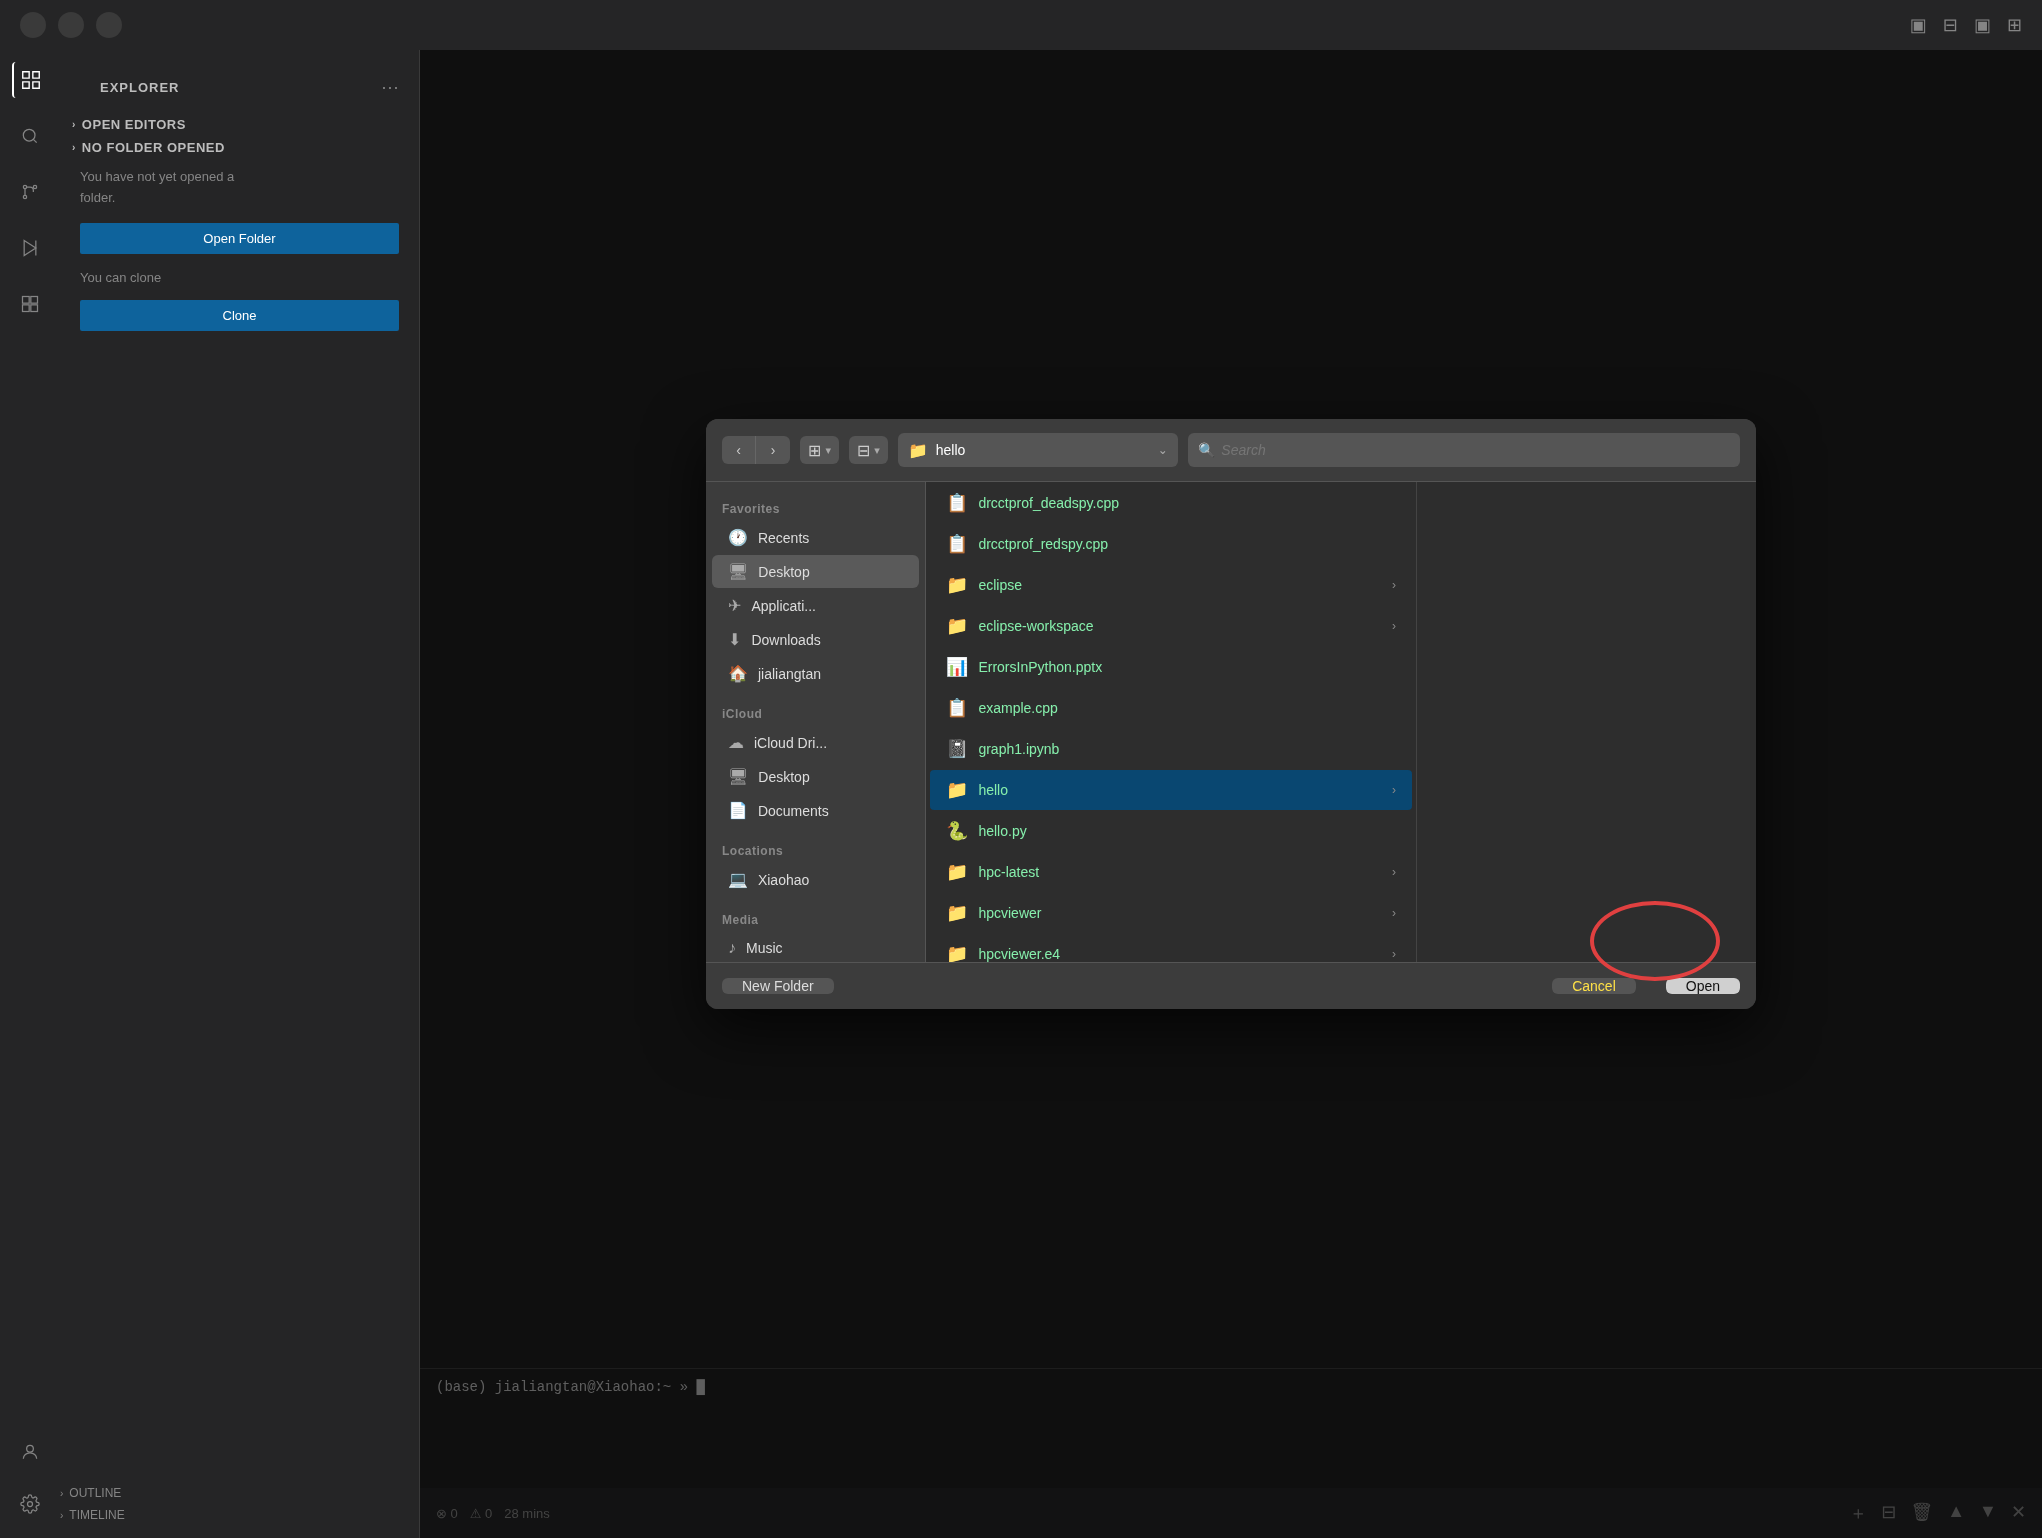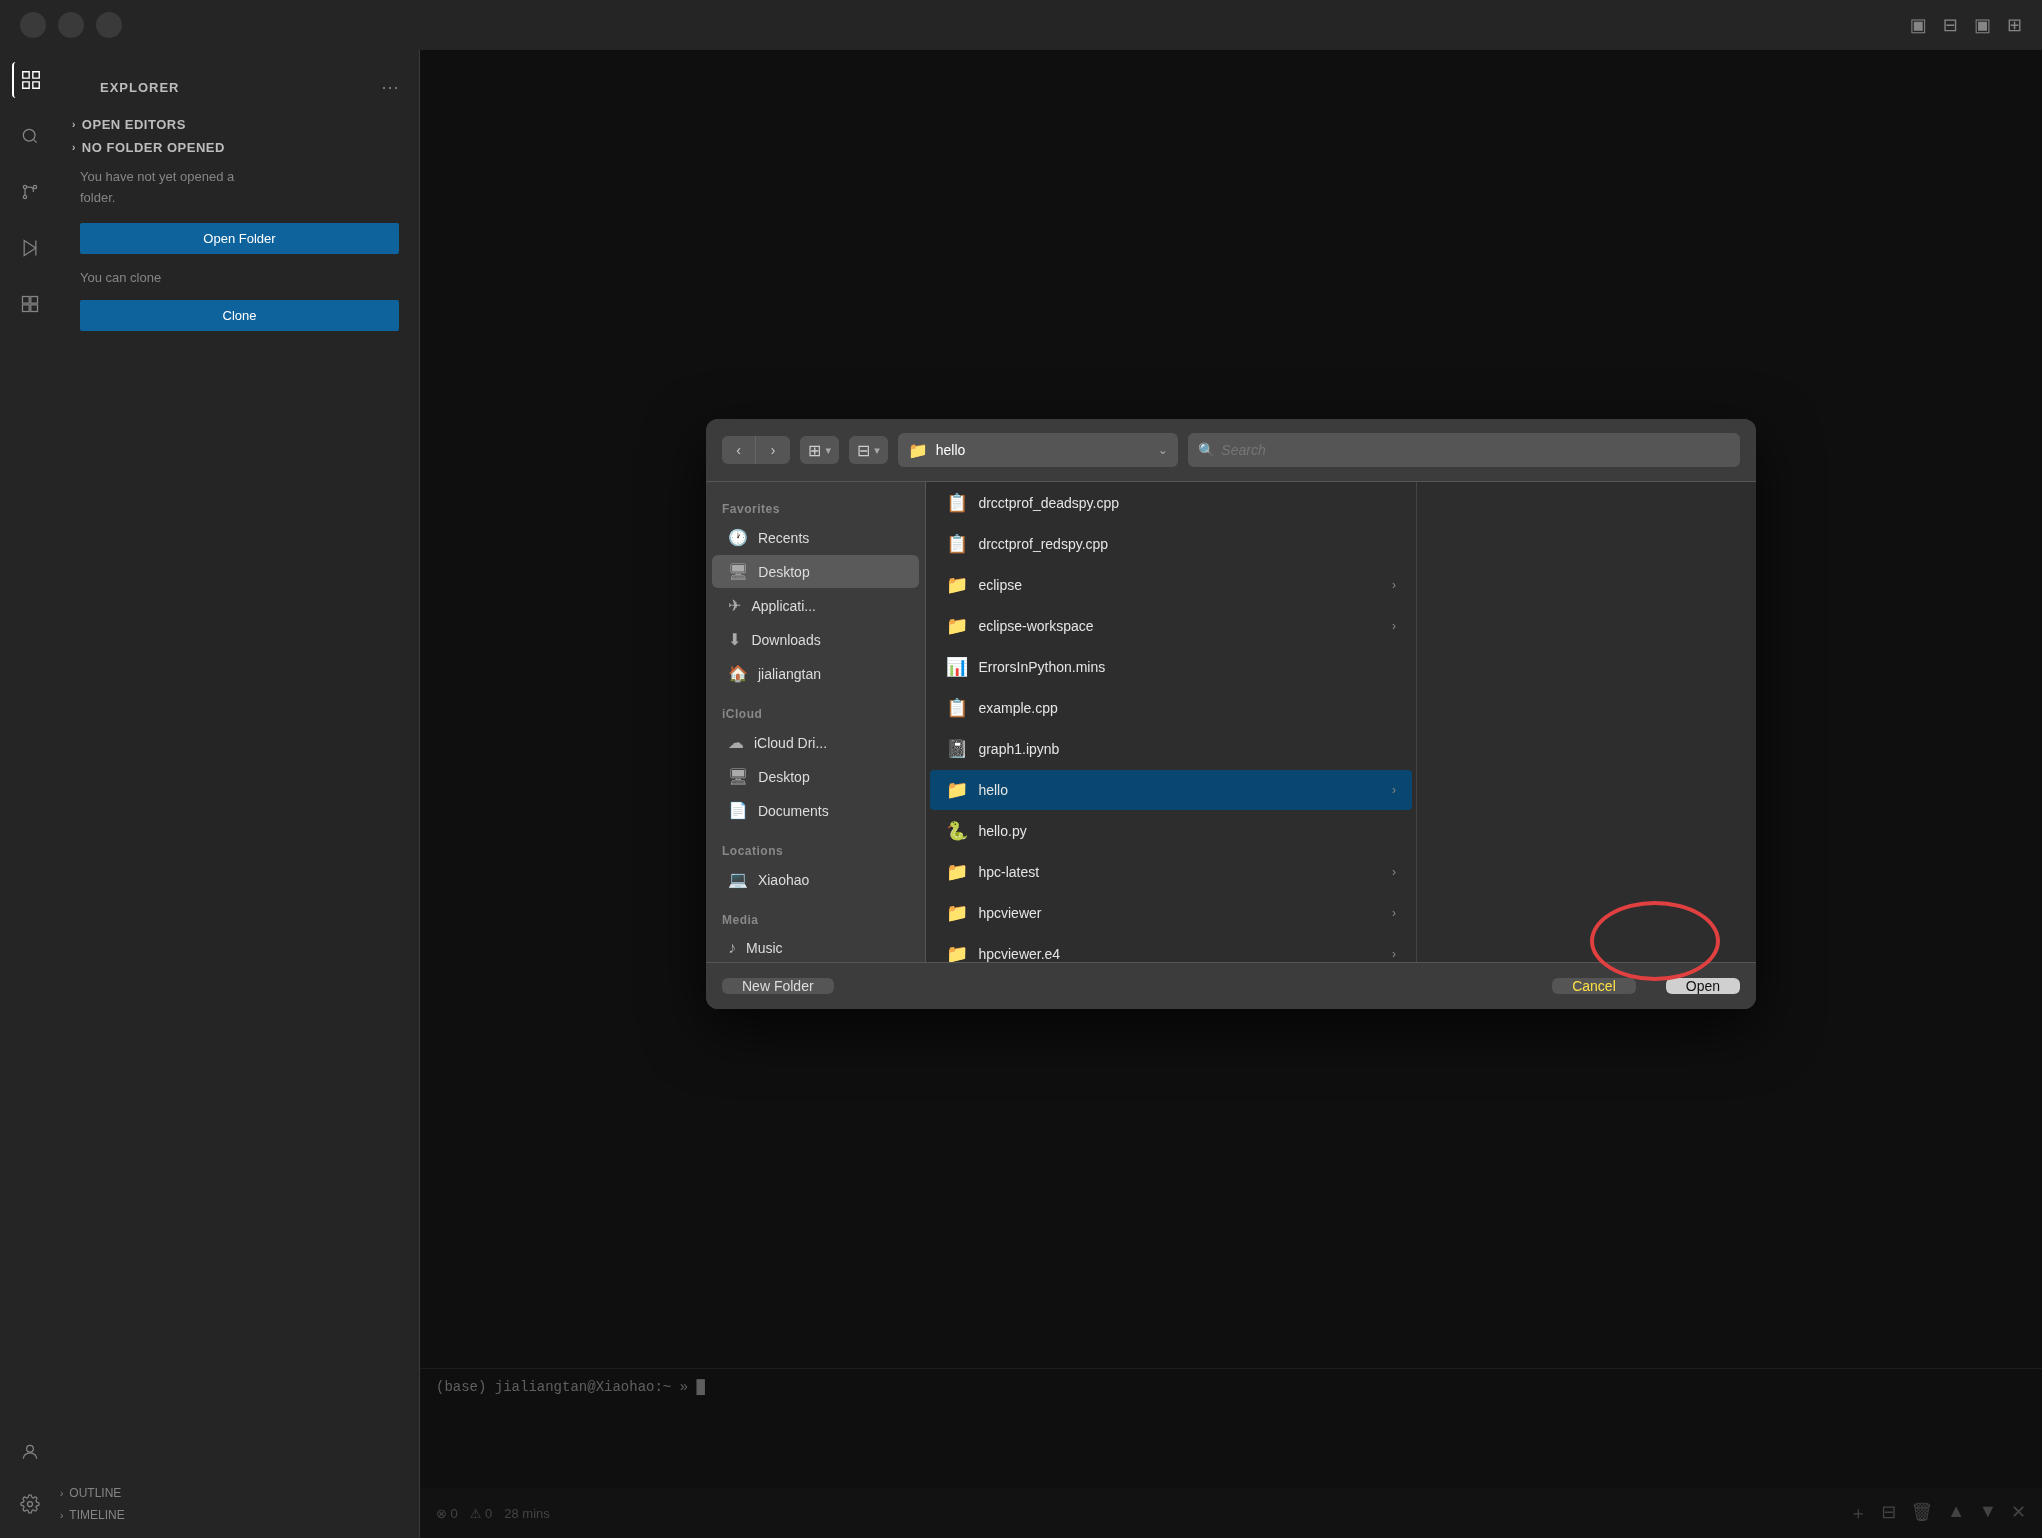--- a/index.html
+++ b/index.html
@@ -355,21 +355,21 @@
     }
     .file-list-item.selected {
       background: #094771;
     }
     .file-icon {
       font-size: 18px;
       min-width: 22px;
     }
     .file-name {
       font-size: 14px;
-      color: #e5e5e5;
+      color: #86efac;
       flex: 1;
     }
     .file-arrow {
       color: #888;
       font-size: 12px;
     }
 
     
     .right-panel {
       width: 340px;
@@ -664,21 +664,21 @@
               <span class="file-name">eclipse</span>
               <span class="file-arrow">›</span>
             </div>
             <div class="file-list-item">
               <span class="file-icon" style="color:#4a9de0;">📁</span>
               <span class="file-name">eclipse-workspace</span>
               <span class="file-arrow">›</span>
             </div>
             <div class="file-list-item">
               <span class="file-icon" style="color:#888;">📊</span>
-              <span class="file-name">ErrorsInPython.mins</span>
+              <span class="file-name">ErrorsInPython.pptx</span>
             </div>
             <div class="file-list-item">
               <span class="file-icon" style="color:#4a9de0;">📋</span>
               <span class="file-name">example.cpp</span>
             </div>
             <div class="file-list-item">
               <span class="file-icon" style="color:#888;">📓</span>
               <span class="file-name">graph1.ipynb</span>
             </div>
             <div class="file-list-item selected">

